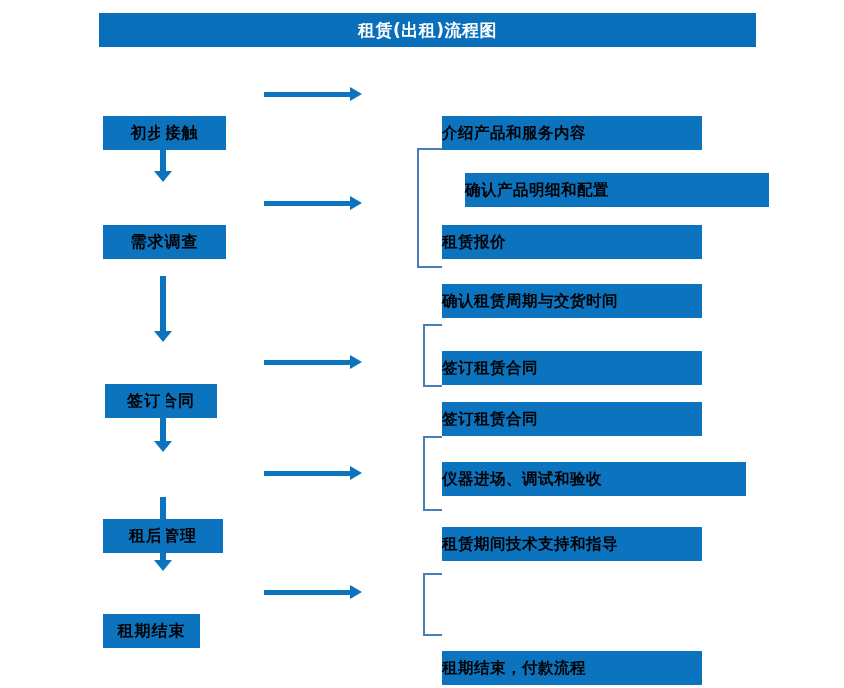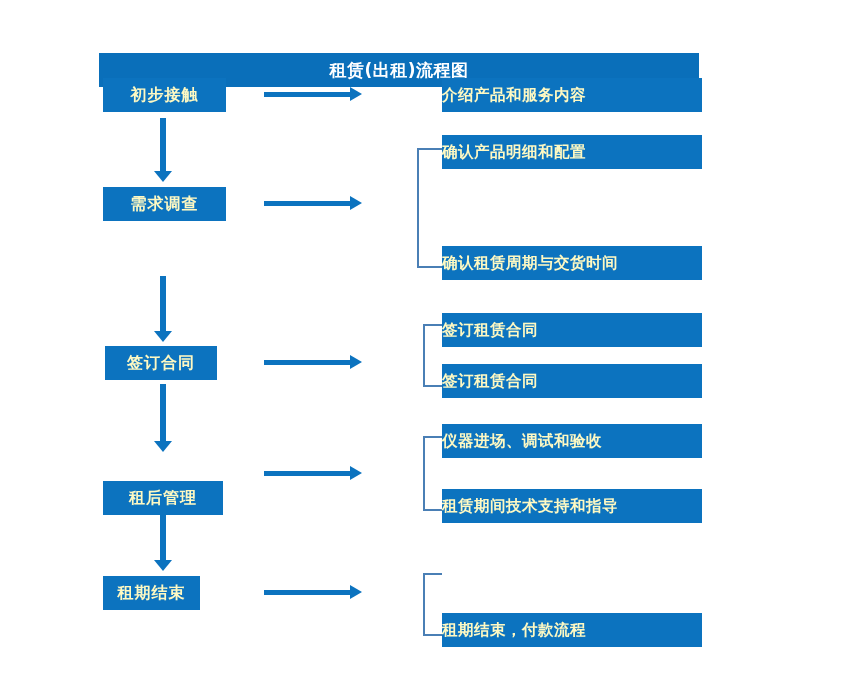--- a/index.html
+++ b/index.html
@@ -17,43 +17,43 @@
     height: 688px;
     background: #ffffff;
     overflow: hidden;
   }
 
   
   .title-bar {
     position: absolute;
     left: 99px;
     top: 13px;
-    width: 600px;
+    width: 657px;
     height: 34px;
     background: #0A6FBA;
     color: #ffffff;
     font-size: 17px;
     font-weight: bold;
     display: flex;
     align-items: center;
     justify-content: center;
     letter-spacing: 0.5px;
-    margin-top: 40px;
   }
 
   
   .node {
     position: absolute;
     background: #0C73BF;
-    color: #fef9c3;
+    color: #000000;
     font-weight: bold;
     display: flex;
     align-items: center;
     height: 34px;
     box-sizing: border-box;
+    margin-top: 38px;
   }
   .node.stage {
     justify-content: center;
     font-size: 16px;
     letter-spacing: 1px;
   }
   .node.detail {
     justify-content: flex-start;
     padding-left: 0;
     font-size: 15.5px;
@@ -135,22 +135,23 @@
 
   <div class="node stage" style="left:103px; top:187px; width:123px;">需求调查</div>
 
   <div class="arrow-h" style="left:264px; top:196px; width:98px;">
     <div class="shaft" style="width:86px;"></div>
     <div class="head" style="left:86px;"></div>
   </div>
 
   <div class="bracket" style="left:417px; top:148px; width:25px; height:120px;"></div>
 
-  <div class="node detail" style="left:442px; top:135px; width:260px;">确认产品明细和配置</div>
-
+  <div class="node detail" style="left:465px; top:135px; width:304px;">确认产品明细和配置</div>
+
+  <div class="node detail" style="left:442px; top:187px; width:260px;">租赁报价</div>
 
   <div class="node detail" style="left:442px; top:246px; width:260px;">确认租赁周期与交货时间</div>
 
   <div class="arrow-v" style="left:154px; top:276px; height:66px;">
     <div class="shaft" style="height:55px;"></div>
     <div class="head" style="top:55px;"></div>
   </div>
 
   <div class="node stage" style="left:105px; top:346px; width:112px;">签订合同</div>
 
@@ -172,21 +173,21 @@
 
   <div class="node stage" style="left:103px; top:481px; width:120px;">租后管理</div>
 
   <div class="arrow-h" style="left:264px; top:466px; width:98px;">
     <div class="shaft" style="width:86px;"></div>
     <div class="head" style="left:86px;"></div>
   </div>
 
   <div class="bracket" style="left:423px; top:436px; width:19px; height:75px;"></div>
 
-  <div class="node detail" style="left:442px; top:424px; width:260px;">仪器进场、调试和验收</div>
+  <div class="node detail" style="left:442px; top:424px; width:304px;">仪器进场、调试和验收</div>
 
   <div class="node detail" style="left:442px; top:489px; width:260px;">租赁期间技术支持和指导</div>
 
   <div class="arrow-v" style="left:154px; top:497px; height:74px;">
     <div class="shaft" style="height:63px;"></div>
     <div class="head" style="top:63px;"></div>
   </div>
 
   <div class="node stage" style="left:103px; top:576px; width:97px;">租期结束</div>
 

